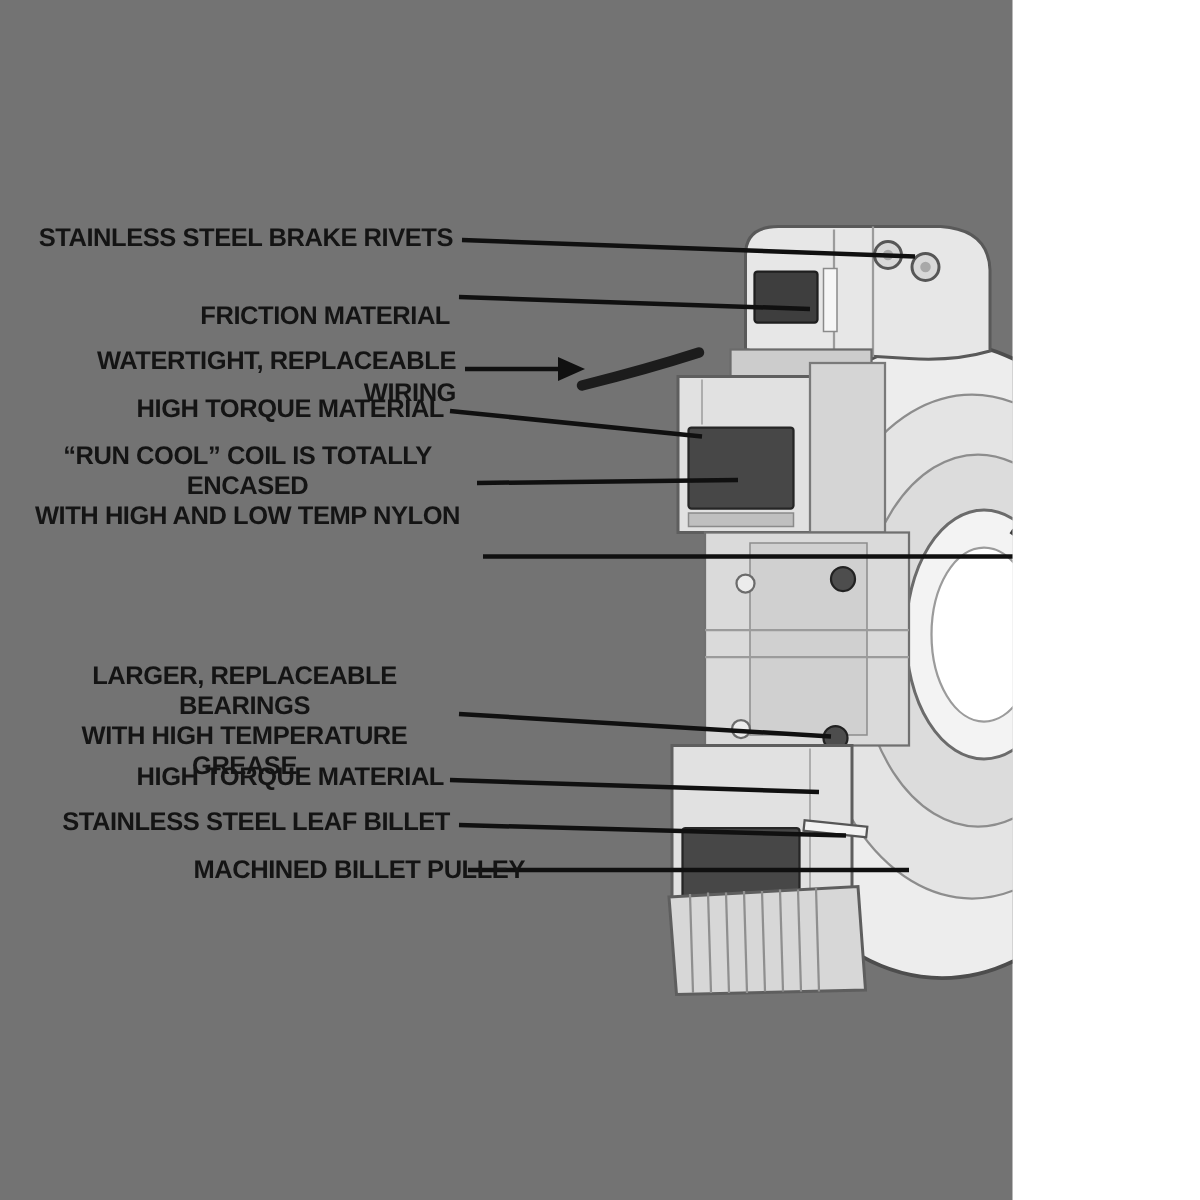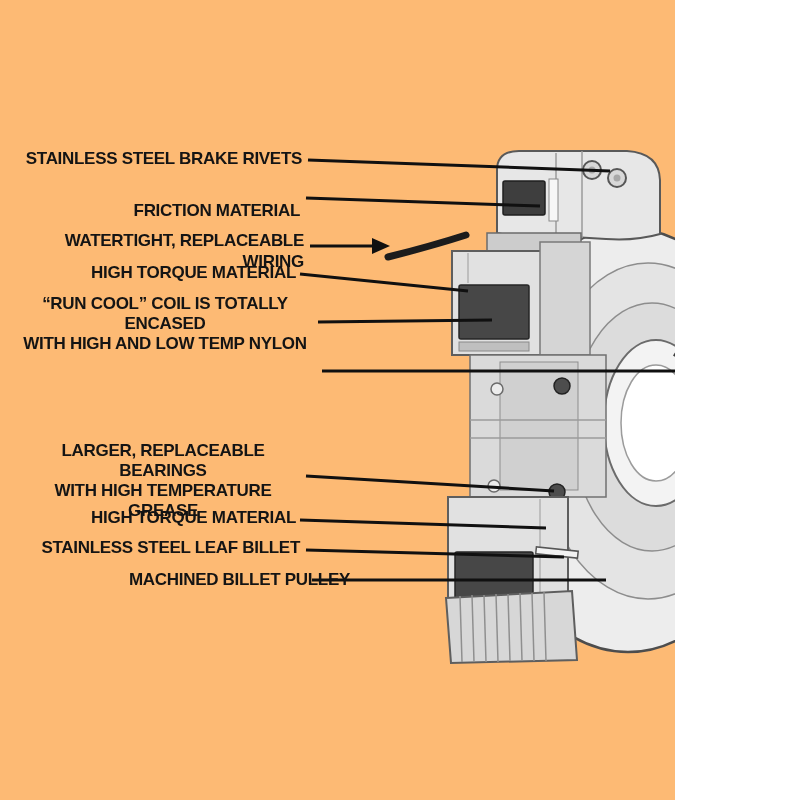--- a/index.html
+++ b/index.html
@@ -5,21 +5,21 @@
   html, body {
     margin: 0;
     padding: 0;
     background: #ffffff;
     font-family: "Liberation Sans", sans-serif;
   }
   .stage {
     position: relative;
     width: 675px;
     height: 800px;
-    background: #fdba74;
+    background: #737373;
     overflow: hidden;
   }
   .diagram-svg {
     position: absolute;
     top: 0;
     left: 0;
   }
   .callout {
     position: absolute;
     font-weight: 700;

